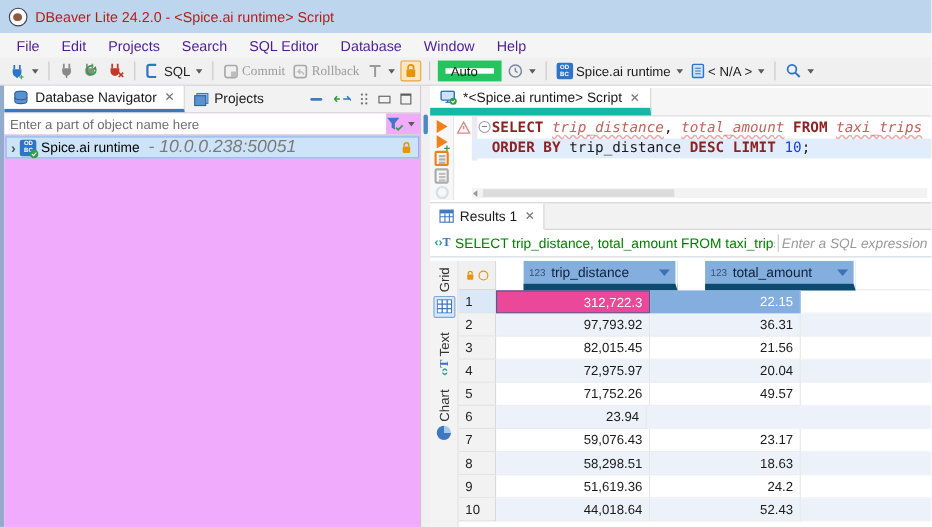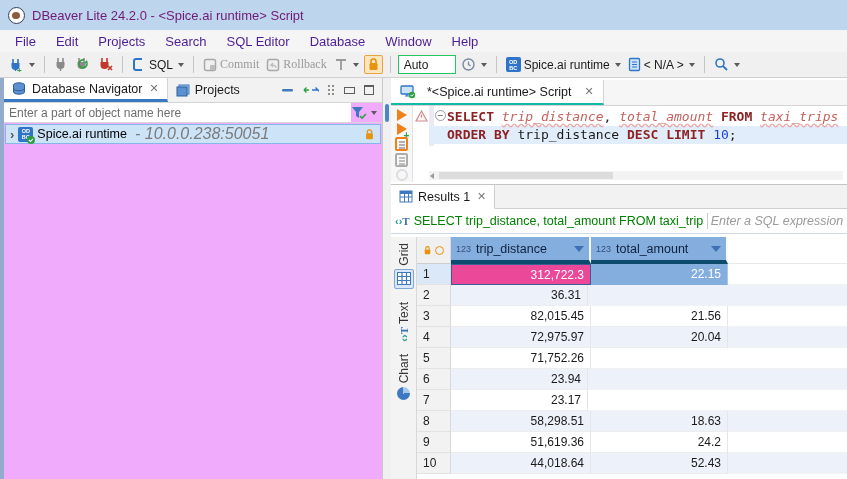--- a/index.html
+++ b/index.html
@@ -4,40 +4,40 @@
 <style>
   * { box-sizing: border-box; margin: 0; padding: 0; }
   html,body { width: 847px; height: 479px; overflow: hidden; }
   body {
     font-family: "Liberation Sans", sans-serif;
     font-size: 12px; color: #1a1a1a; background: #fff; position: relative;
   }
   
   .titlebar { position:absolute; left:0; top:0; width:847px; height:30px;
     background:#bed5ee; display:flex; align-items:center; padding-left:8px; gap:7px;
-    font-size:13px; color:#701a75; }
+    font-size:13px; color:#b91c1c; }
   .app-icon { width:17px; height:17px; border-radius:50%; background:#fdfdfd;
     border:1.5px solid #3a3f52; position:relative; flex:0 0 auto; }
   .app-icon::after { content:""; position:absolute; left:3px; top:4px; width:8px; height:7px;
     background:#8d5a3b; border-radius:50% 50% 45% 45%; }
   
   .menubar { position:absolute; left:0; top:30px; width:847px; height:22px;
     background:#f5f5f5; display:flex; align-items:center; font-size:13px; padding-left:5px; }
   .menu-item { padding:2px 10px; color:#4c1d95; }
   
   .toolbar { position:absolute; left:0; top:52px; width:847px; height:26px;
     background:#f0f0f0; border-bottom:1px solid #cfcfcf; display:flex; align-items:center;
     padding-left:6px; gap:3px; }
   .tsep { width:1px; height:17px; background:#c6c6c6; margin:0 4px; flex:0 0 auto; }
   .tbtn { display:flex; align-items:center; gap:3px; padding:2px 2px; border-radius:2px; }
   .tbtn.disabled { color:#9a9a9a;font-family:Liberation Serif, serif; }
   .caret { width:0; height:0; border-left:3.5px solid transparent; border-right:3.5px solid transparent;
     border-top:4px solid #5a5a5a; margin-left:2px; }
   .lock-btn { background:#fce6c0; border:1px solid #e8a33d; border-radius:2px; padding:1px 2px; }
-  .combo { background:#fff; border:1px solid #22c55e; width:58px; height:19px;
+  .combo { background:#fff; border:7px solid #22c55e; width:58px; height:19px;
     display:flex; align-items:center; padding-left:5px; font-size:12px; }
   .odbc-badge { width:15px; height:15px; background:#2e74c8; border-radius:2px; color:#fff;
     font-size:5.5px; font-weight:bold; display:flex; flex-direction:column; align-items:center;
     justify-content:center; line-height:6px; position:relative; }
   svg { display:block; }
   
   .main-left-edge { position:absolute; left:0; top:78px; width:4px; height:401px; background:#93abcd; }
   .left-panel { position:absolute; left:4px; top:78px; width:379px; height:401px;
     background:#f0abfc; border-right:1px solid #c8c8c8; }
   .panel-tabs { height:25px; background:#f2f2f2; border-bottom:1px solid #d4d4d4;
@@ -59,22 +59,22 @@
   .tree-chevron { color:#555; font-size:13px; font-weight:bold; line-height:1; }
   .tree-name { font-size:12.5px; color:#000; }
   .tree-addr { font-size:16px; color:#7a7a7a; font-style:italic; margin-left:4px; }
   .tree-lock { position:absolute; right:5px; top:3px; }
   .sash { position:absolute; left:383px; top:78px; width:8px; height:401px; background:#f0f0f0; }
   .sash-grip { position:absolute; left:2px; top:26px; width:4px; height:18px; background:#4a86c8; border-radius:2px; }
   
   .right-panel { position:absolute; left:391px; top:78px; width:456px; height:401px; background:#fff; }
   .editor-tabs { position:absolute; left:0; top:2px; width:456px; height:26px;
     background:#f6f6f6; border-bottom:1px solid #d4d4d4; display:flex; }
-  .etab { display:flex; align-items:center; gap:11px; padding:0 9px; background:#fff;
-    border-right:1px solid #d4d4d4; border-bottom:2px solid #14b8a6; font-size:12.5px; }
+  .etab { display:flex; align-items:center; gap:5px; padding:0 9px; background:#fff;
+    border-right:1px solid #d4d4d4; border-bottom:7px solid #14b8a6; font-size:12.5px; }
   
   .editor-body { position:absolute; left:0; top:28px; width:456px; height:76px; background:#fff; }
   .ed-toolbar { position:absolute; left:0; top:0; width:22px; height:76px; background:#f7f7f7;
     border-right:1px solid #e2e2e2; display:flex; flex-direction:column; align-items:center;
     padding-top:3px; gap:2px; }
   .play { width:0; height:0; border-top:6px solid transparent; border-bottom:6px solid transparent;
     border-left:10px solid #f08019; position:relative; }
   .play-plus::after { content:"+"; position:absolute; left:-3px; top:1px; color:#2ea043;
     font-size:10px; font-weight:bold; }
   .script-ic { width:13px; height:14px; border:2px solid #f08019; border-radius:2px; position:relative; }
@@ -123,22 +123,22 @@
   .side-tab .vlabel { writing-mode:vertical-rl; transform:rotate(180deg); font-size:12px; color:#333; }
   .icon-box { width:20px; height:20px; display:flex; align-items:center; justify-content:center; }
   .icon-box.sel { background:#d9e7f8; border:1px solid #7ea7d8; border-radius:2px; }
   .pie { width:13px; height:13px; border-radius:50%;
     background:conic-gradient(#a8c8ea 0 25%, #3d78c0 25% 100%); }
   .grid-wrap { position:absolute; left:26px; top:0; right:0; bottom:0; overflow:hidden; background:#fff; }
   .hrow { display:flex; height:27px; }
   .hcorner { width:34px; background:#f0f0f0; border-right:1px solid #d9d9d9; border-bottom:1px solid #cfcfcf;
     display:flex; align-items:center; justify-content:center; gap:3px; }
   .circle-ic { width:9px; height:9px; border:1.5px solid #e8930c; border-radius:50%; }
-  .hcell { background:#84aedd; border-right:2px solid #f7fafd; border-bottom:4px solid #0c4a6e;
-    display:flex; align-items:center; padding:0 5px; color:#10203c; font-size:12.5px; }
+  .hcell { background:#84aedd; border-right:2px solid #f7fafd; border-bottom:6px solid #0c4a6e;
+    display:flex; align-items:center; padding:0 5px; color:#10203c; font-size:12.5px;margin-left:25px; }
   .hcell .ctype { font-size:9px; color:#39517c; margin-right:5px; }
   .sort-arrow { margin-left:auto; width:0; height:0; border-left:5px solid transparent;
     border-right:5px solid transparent; border-top:6px solid #3f6fb5; }
   .hfill { flex:1; background:#fff; border-bottom:1px solid #e9e9e9; }
   .grid-row { display:flex; height:21px; }
   .rnum { width:34px; background:#f2f2f2; border-right:1px solid #d9d9d9; border-bottom:1px solid #e2e2e2;
     display:flex; align-items:center; padding-left:6px; font-size:12px; color:#222; }
   .val { border-right:1px solid #e6e6e6; border-bottom:1px solid #ededed;
     display:flex; align-items:center; justify-content:flex-end; padding-right:6px; font-size:12px; }
   .c1 { width:140px; } .c2 { width:137px; }
@@ -450,47 +450,50 @@
         </div>
         <div id="grid-rows">
             <div class="grid-row selected">
               <div class="rnum">1</div>
               <div class="val c1 focused">312,722.3</div>
               <div class="val c2">22.15</div>
               <div class="fillc"></div>
             </div>
             <div class="grid-row stripe">
               <div class="rnum">2</div>
+              <div class="val c1">97,793.92</div>
               <div class="val c2">36.31</div>
               <div class="fillc"></div>
             </div>
             <div class="grid-row">
               <div class="rnum">3</div>
               <div class="val c1">82,015.45</div>
               <div class="val c2">21.56</div>
               <div class="fillc"></div>
             </div>
             <div class="grid-row stripe">
               <div class="rnum">4</div>
               <div class="val c1">72,975.97</div>
               <div class="val c2">20.04</div>
               <div class="fillc"></div>
             </div>
             <div class="grid-row">
               <div class="rnum">5</div>
               <div class="val c1">71,752.26</div>
+              <div class="val c2">49.57</div>
               <div class="fillc"></div>
             </div>
             <div class="grid-row stripe">
               <div class="rnum">6</div>
               <div class="val c2">23.94</div>
               <div class="fillc"></div>
             </div>
             <div class="grid-row">
               <div class="rnum">7</div>
+              <div class="val c1">59,076.43</div>
               <div class="val c2">23.17</div>
               <div class="fillc"></div>
             </div>
             <div class="grid-row stripe">
               <div class="rnum">8</div>
               <div class="val c1">58,298.51</div>
               <div class="val c2">18.63</div>
               <div class="fillc"></div>
             </div>
             <div class="grid-row">

